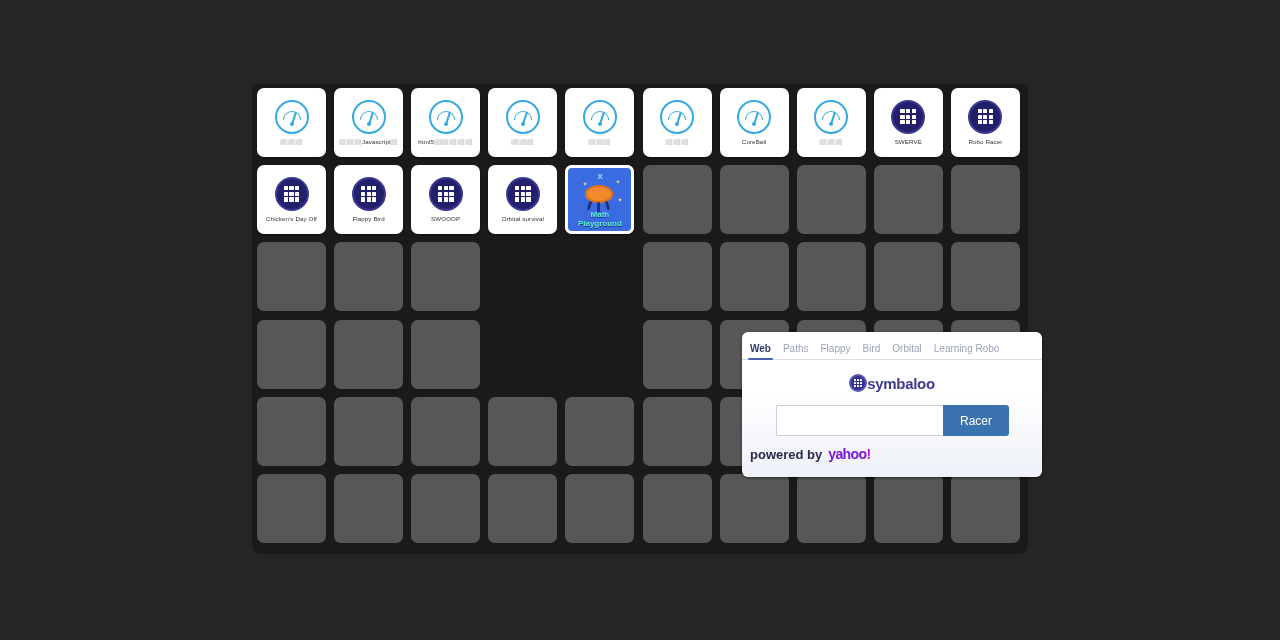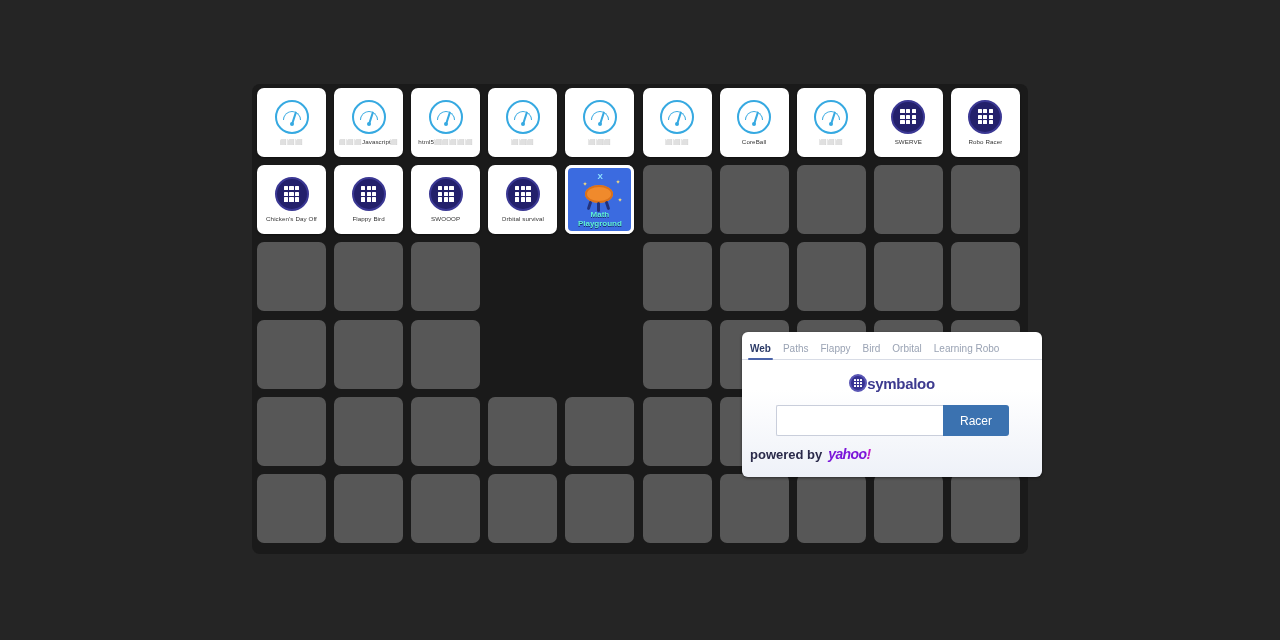--- a/index.html
+++ b/index.html
@@ -256,21 +256,21 @@
     font-weight: bold;
     color: #2a2a4a;
   }
   .yahoo-word {
     font-size: 14px;
     font-weight: bold;
     color: #7b16d9;
     letter-spacing: -.6px;
     font-style: normal;
   }
-  .yahoo-word span { color: #c41cc9; font-style: italic; }
+  .yahoo-word span { color: #c41cc9; }
 </style>
 </head>
 <body>
 
 <div id="board">
   <div class="grid" id="grid">
       <div class="cell tile" style="left: 0px; top: 0px;">
         <div class="tile-icon">
           <div class="gauge-ring">
             <div class="gauge-arc"></div>

